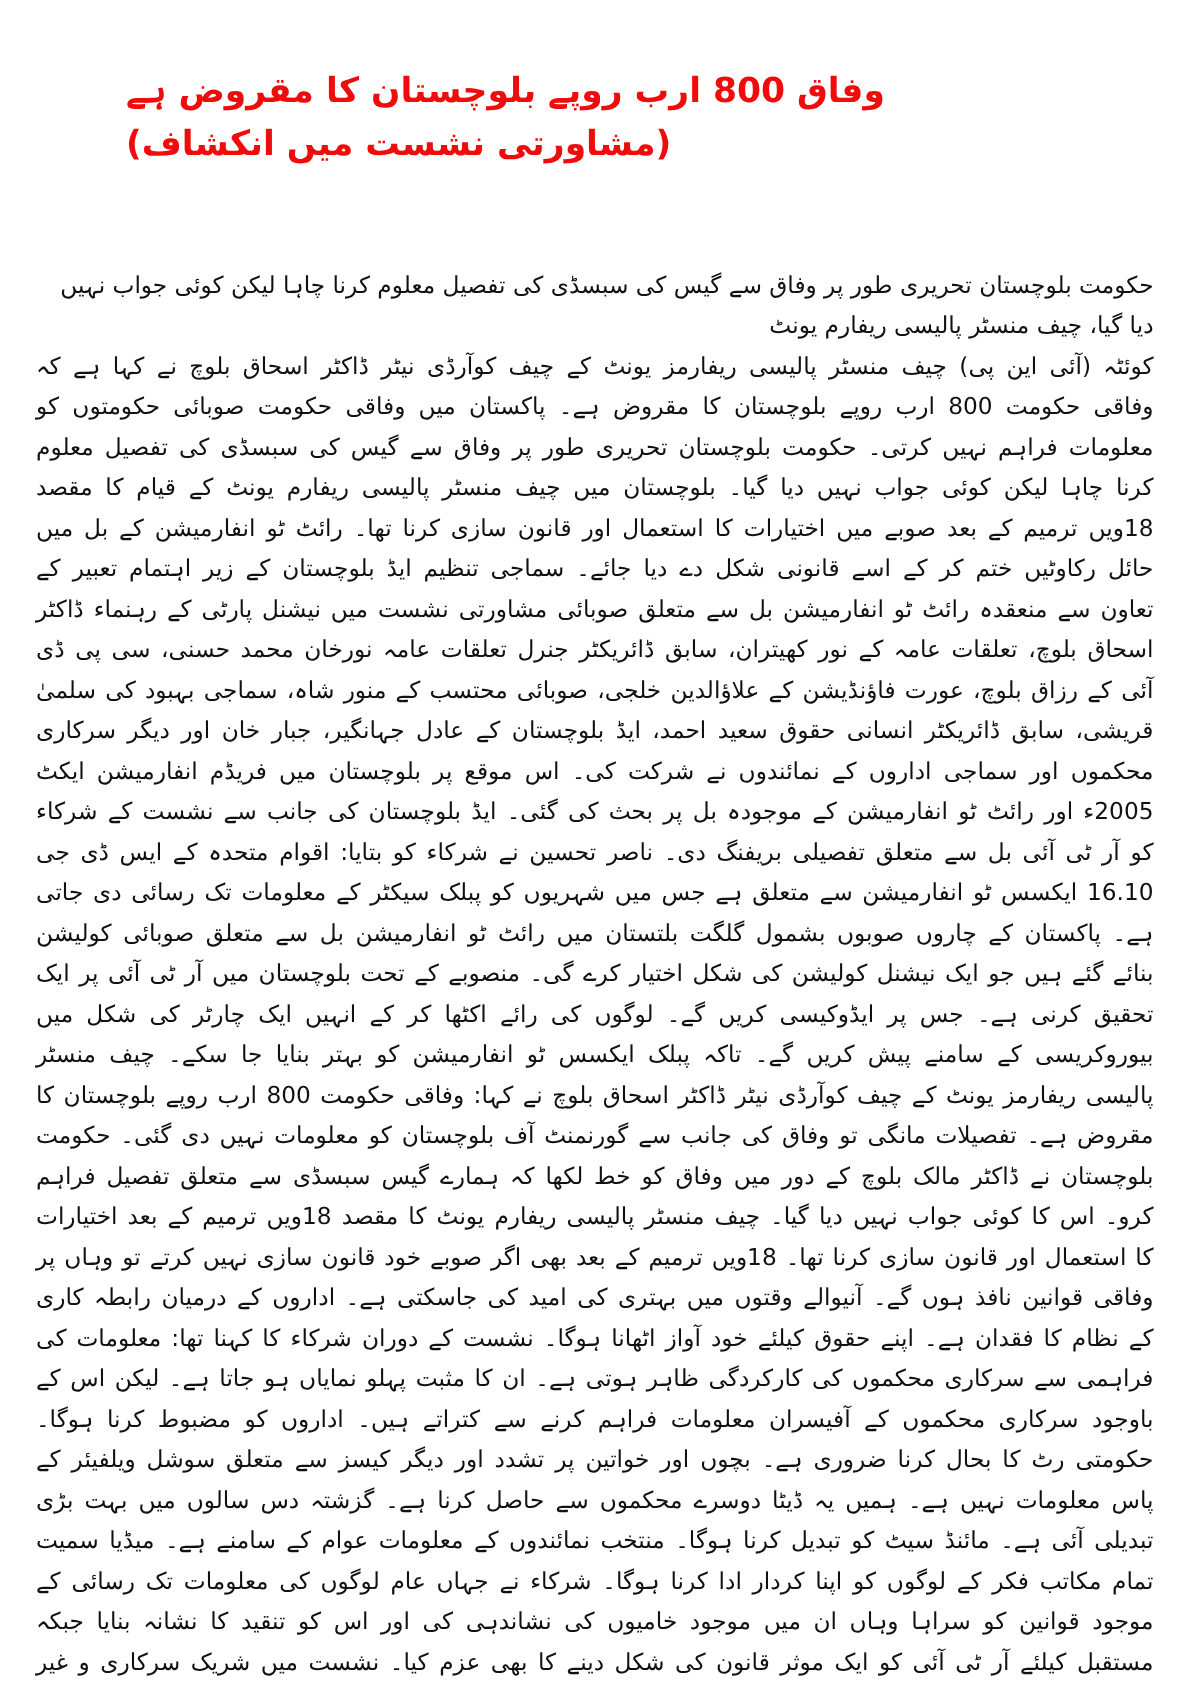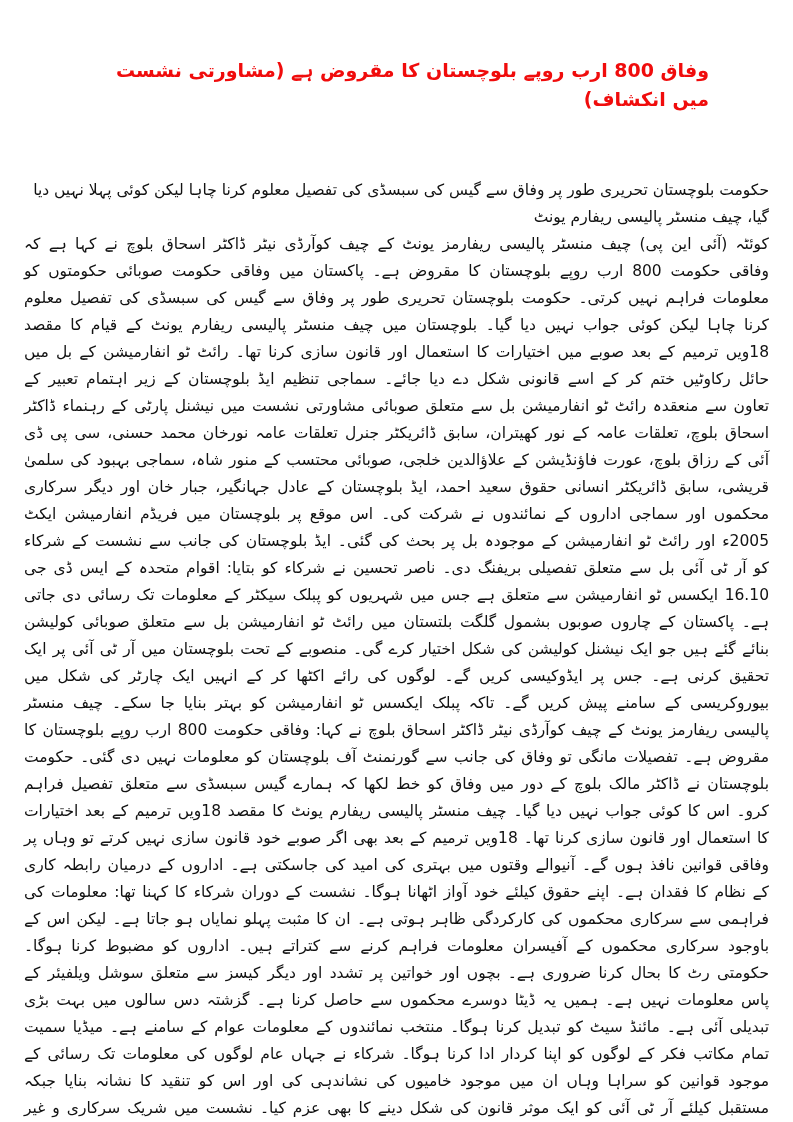--- a/index.html
+++ b/index.html
@@ -15,24 +15,24 @@
     color: #111111;
   }
   .page {
     width: 793px;
     min-height: 1122px;
     box-sizing: border-box;
     padding: 44px 24px 40px 24px;
     direction: rtl;
   }
   .headline {
-    margin: 12px auto;
+    margin: 0 auto;
     padding: 0 60px;
-    text-align: right;
-    font-size: 19px;
+    text-align: left;
+    font-size: 23px;
     line-height: 1.5;
     font-weight: bold;
     color: #f00c0c; 
     direction: rtl;
   }
   .article-text {
     margin-top: 64px;
   }
   .lede {
     margin: 0;
@@ -54,18 +54,18 @@
   }
 </style>
 </head>
 <body>
 
 <div class="page">
 
   <h1 class="headline" style="color: rgb(240, 12, 12);">وفاق 800 ارب روپے بلوچستان کا مقروض ہے (مشاورتی نشست میں انکشاف)</h1>
 
   <div class="article-text">
-    <p class="lede">حکومت بلوچستان تحریری طور پر وفاق سے گیس کی سبسڈی کی تفصیل معلوم کرنا چاہا لیکن کوئی پہلا نہیں دیا گیا، چیف منسٹر پالیسی ریفارم یونٹ</p>
+    <p class="lede">حکومت بلوچستان تحریری طور پر وفاق سے گیس کی سبسڈی کی تفصیل معلوم کرنا چاہا لیکن کوئی جواب نہیں دیا گیا، چیف منسٹر پالیسی ریفارم یونٹ</p>
 
     <p class="body-paragraph" style="color: rgb(17, 17, 17);">کوئٹہ (آئی این پی) چیف منسٹر پالیسی ریفارمز یونٹ کے چیف کوآرڈی نیٹر ڈاکٹر اسحاق بلوچ نے کہا ہے کہ وفاقی حکومت 800 ارب روپے بلوچستان کا مقروض ہے۔ پاکستان میں وفاقی حکومت صوبائی حکومتوں کو معلومات فراہم نہیں کرتی۔ حکومت بلوچستان تحریری طور پر وفاق سے گیس کی سبسڈی کی تفصیل معلوم کرنا چاہا لیکن کوئی جواب نہیں دیا گیا۔ بلوچستان میں چیف منسٹر پالیسی ریفارم یونٹ کے قیام کا مقصد 18ویں ترمیم کے بعد صوبے میں اختیارات کا استعمال اور قانون سازی کرنا تھا۔ رائٹ ٹو انفارمیشن کے بل میں حائل رکاوٹیں ختم کر کے اسے قانونی شکل دے دیا جائے۔ سماجی تنظیم ایڈ بلوچستان کے زیر اہتمام تعبیر کے تعاون سے منعقدہ رائٹ ٹو انفارمیشن بل سے متعلق صوبائی مشاورتی نشست میں نیشنل پارٹی کے رہنماء ڈاکٹر اسحاق بلوچ، تعلقات عامہ کے نور کھیتران، سابق ڈائریکٹر جنرل تعلقات عامہ نورخان محمد حسنی، سی پی ڈی آئی کے رزاق بلوچ، عورت فاؤنڈیشن کے علاؤالدین خلجی، صوبائی محتسب کے منور شاہ، سماجی بہبود کی سلمیٰ قریشی، سابق ڈائریکٹر انسانی حقوق سعید احمد، ایڈ بلوچستان کے عادل جہانگیر، جبار خان اور دیگر سرکاری محکموں اور سماجی اداروں کے نمائندوں نے شرکت کی۔ اس موقع پر بلوچستان میں فریڈم انفارمیشن ایکٹ 2005ء اور رائٹ ٹو انفارمیشن کے موجودہ بل پر بحث کی گئی۔ ایڈ بلوچستان کی جانب سے نشست کے شرکاء کو آر ٹی آئی بل سے متعلق تفصیلی بریفنگ دی۔ ناصر تحسین نے شرکاء کو بتایا: اقوام متحدہ کے ایس ڈی جی 16.10 ایکسس ٹو انفارمیشن سے متعلق ہے جس میں شہریوں کو پبلک سیکٹر کے معلومات تک رسائی دی جاتی ہے۔ پاکستان کے چاروں صوبوں بشمول گلگت بلتستان میں رائٹ ٹو انفارمیشن بل سے متعلق صوبائی کولیشن بنائے گئے ہیں جو ایک نیشنل کولیشن کی شکل اختیار کرے گی۔ منصوبے کے تحت بلوچستان میں آر ٹی آئی پر ایک تحقیق کرنی ہے۔ جس پر ایڈوکیسی کریں گے۔ لوگوں کی رائے اکٹھا کر کے انہیں ایک چارٹر کی شکل میں بیوروکریسی کے سامنے پیش کریں گے۔ تاکہ پبلک ایکسس ٹو انفارمیشن کو بہتر بنایا جا سکے۔ چیف منسٹر پالیسی ریفارمز یونٹ کے چیف کوآرڈی نیٹر ڈاکٹر اسحاق بلوچ نے کہا: وفاقی حکومت 800 ارب روپے بلوچستان کا مقروض ہے۔ تفصیلات مانگی تو وفاق کی جانب سے گورنمنٹ آف بلوچستان کو معلومات نہیں دی گئی۔ حکومت بلوچستان نے ڈاکٹر مالک بلوچ کے دور میں وفاق کو خط لکھا کہ ہمارے گیس سبسڈی سے متعلق تفصیل فراہم کرو۔ اس کا کوئی جواب نہیں دیا گیا۔ چیف منسٹر پالیسی ریفارم یونٹ کا مقصد 18ویں ترمیم کے بعد اختیارات کا استعمال اور قانون سازی کرنا تھا۔ 18ویں ترمیم کے بعد بھی اگر صوبے خود قانون سازی نہیں کرتے تو وہاں پر وفاقی قوانین نافذ ہوں گے۔ آنیوالے وقتوں میں بہتری کی امید کی جاسکتی ہے۔ اداروں کے درمیان رابطہ کاری کے نظام کا فقدان ہے۔ اپنے حقوق کیلئے خود آواز اٹھانا ہوگا۔ نشست کے دوران شرکاء کا کہنا تھا: معلومات کی فراہمی سے سرکاری محکموں کی کارکردگی ظاہر ہوتی ہے۔ ان کا مثبت پہلو نمایاں ہو جاتا ہے۔ لیکن اس کے باوجود سرکاری محکموں کے آفیسران معلومات فراہم کرنے سے کتراتے ہیں۔ اداروں کو مضبوط کرنا ہوگا۔ حکومتی رٹ کا بحال کرنا ضروری ہے۔ بچوں اور خواتین پر تشدد اور دیگر کیسز سے متعلق سوشل ویلفیئر کے پاس معلومات نہیں ہے۔ ہمیں یہ ڈیٹا دوسرے محکموں سے حاصل کرنا ہے۔ گزشتہ دس سالوں میں بہت بڑی تبدیلی آئی ہے۔ مائنڈ سیٹ کو تبدیل کرنا ہوگا۔ منتخب نمائندوں کے معلومات عوام کے سامنے ہے۔ میڈیا سمیت تمام مکاتب فکر کے لوگوں کو اپنا کردار ادا کرنا ہوگا۔ شرکاء نے جہاں عام لوگوں کی معلومات تک رسائی کے موجود قوانین کو سراہا وہاں ان میں موجود خامیوں کی نشاندہی کی اور اس کو تنقید کا نشانہ بنایا جبکہ مستقبل کیلئے آر ٹی آئی کو ایک موثر قانون کی شکل دینے کا بھی عزم کیا۔ نشست میں شریک سرکاری و غیر سرکاری آفیسران کے مطابق: 2005ء میں وفاقی حکومت کے بعد بلوچستان پہلا صوبہ تھا جس نے معلومات تک رسائی کا قانون پاس کیا۔ 2005ء آرڈیننس عالمی دباؤ کے باعث جلد بازی میں ترتیب دیا گیا۔ کسی بھی سٹیزن سے ایسی معلومات جو ریاست پر اثر انداز نہ ہو وہ شیئر کیا جائے۔ ایف او آئی ایک ناقص قانون ہے جس میں بہت ساری پیچیدگیاں ہیں۔ کوئی جواز پیدا کر کے درخواست کو خارج کیا جا سکتا ہے۔ ایف او آئی پر شعور اور لوگوں میں آگاہی پر کام نہیں ہوا ہے۔ بلوچستان میں اس قانون کے تحت شکایات نہیں آئے۔ ابھی تک جتنے بھی موضوعات کے معلومات مانگے گئے ہیں۔ بدقسمتی سے ان میں کسی نے یہاں کے تعلیم، صحت اور دیگر بنیادی مسائل کے بارے میں نہیں پوچھا۔ لوگوں کو آگاہی دیا جائے تو ایف او آئی پر بھی عملدرآمد کر لیا جا سکتا ہے۔ موجودہ بل میں محکموں کے منتظمین کا کوئی کردار نہیں ہوگا۔ اس کا اپنا کمیشن ہوگا اور کمیشن کے ذریعے مطلوبہ شخص کو معلومات دی جائے گی۔ ترقی کے کاموں کے معلومات حاصل کر سکیں گے۔ صحت اور ہسپتالوں سے متعلق معلومات حاصل کرنا اس قانون کا حصہ ہونا چاہیے۔</p>
   </div>
 
 </div>
 
 </body></html>

